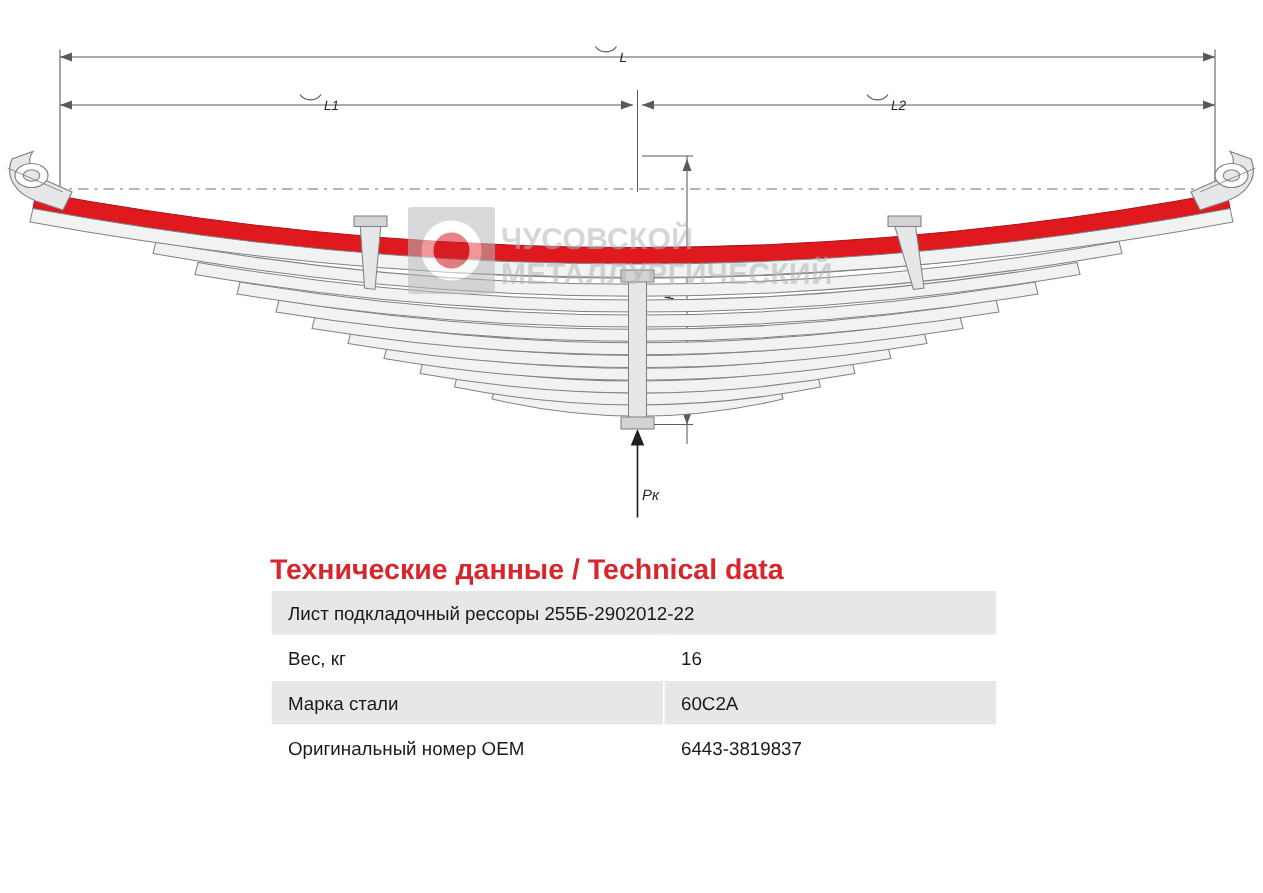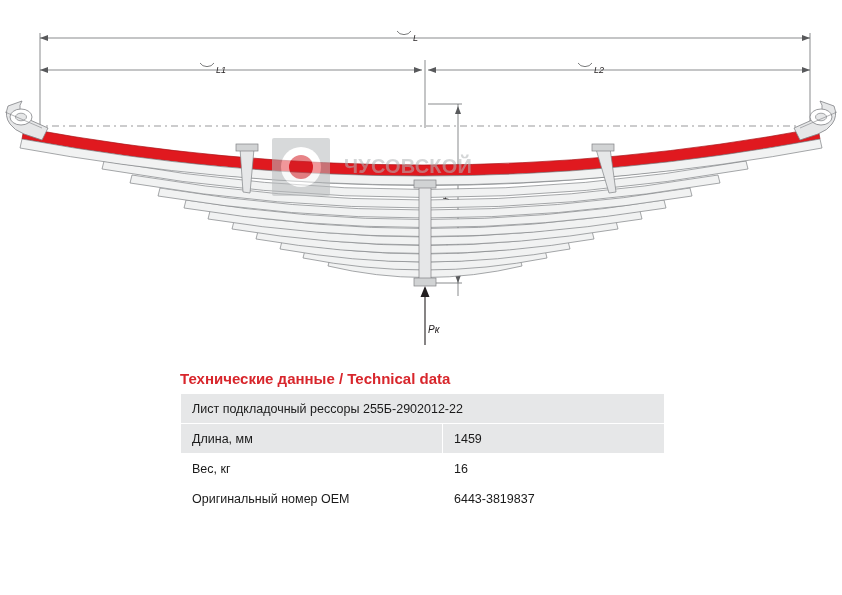--- a/index.html
+++ b/index.html
@@ -19,22 +19,22 @@
     left: 0;
     top: 0;
     width: 842px;
     height: 360px;
   }
   .watermark {
     position: absolute;
     left: 272px;
     top: 138px;
     display: flex;
-    align-items: center;
-    gap: 14px;
+    align-items: flex-end;
+    gap: 4px;
     opacity: 0.55;
     pointer-events: none;
   }
   .wm-logo {
     width: 58px;
     height: 58px;
     background: #b8bbbd;
     position: relative;
     border-radius: 2px;
   }
@@ -66,21 +66,21 @@
     letter-spacing: 0.2px;
     text-transform: uppercase;
   }
   .wm-text div { white-space: nowrap; }
 
   #tech-title {
     position: absolute;
     left: 180px;
     top: 370px;
     color: #d8262c;
-    font-size: 15px;
+    font-size: 19px;
     font-weight: bold;
   }
   #tech-table {
     position: absolute;
     left: 180px;
     top: 393px;
     width: 485px;
     border-collapse: collapse;
     font-size: 12.5px;
     color: #1a1a1a;
@@ -212,36 +212,37 @@
     <rect x="419" y="186" width="12" height="94" fill="#e6e7e8" stroke="#808285" stroke-width="0.7"></rect>
     <rect x="414" y="180" width="22" height="8" fill="#d1d3d4" stroke="#808285" stroke-width="0.7"></rect>
     <rect x="414" y="278" width="22" height="8" fill="#d1d3d4" stroke="#808285" stroke-width="0.7"></rect>
   </g>
 </svg>
 
 <div class="watermark">
   <div class="wm-logo"></div>
   <div class="wm-text">
     <div>Чусовской</div>
+    <div>металлургический</div>
   </div>
 </div>
 
 <div id="tech-title">Технические данные / Technical data</div>
 
 <table id="tech-table">
   <tbody>
     <tr class="shaded head">
       <td class="k" colspan="2">Лист подкладочный рессоры 255Б-2902012-22</td>
     </tr>
-    <tr class="shaded">
-      <td class="k">Длина, мм</td>
-      <td class="v">1459</td>
-    </tr>
     <tr>
       <td class="k">Вес, кг</td>
       <td class="v">16</td>
     </tr>
+    <tr class="shaded">
+      <td class="k">Марка стали</td>
+      <td class="v">60С2А</td>
+    </tr>
     <tr>
       <td class="k">Оригинальный номер ОЕМ</td>
       <td class="v">6443-3819837</td>
     </tr>
   </tbody>
 </table>
 
 </body></html>

